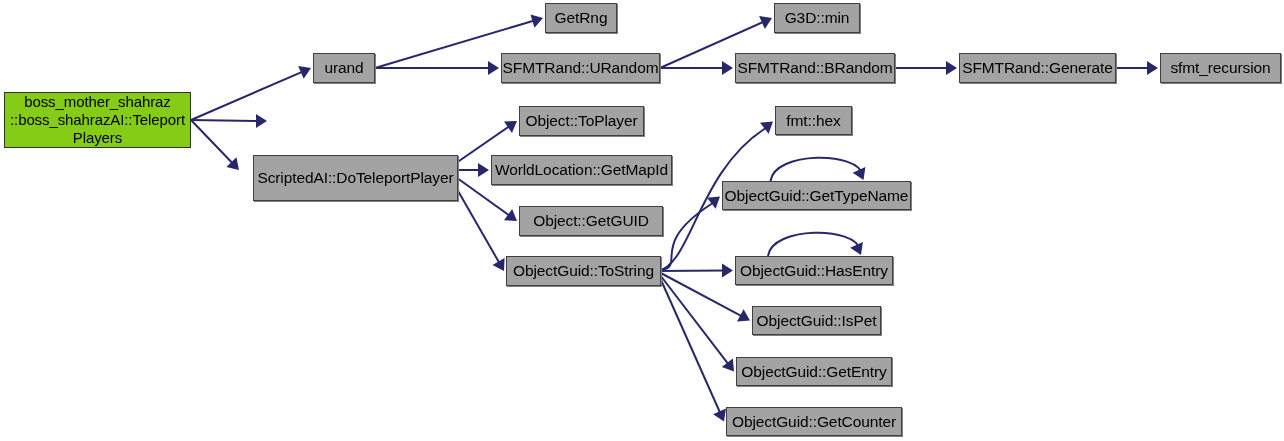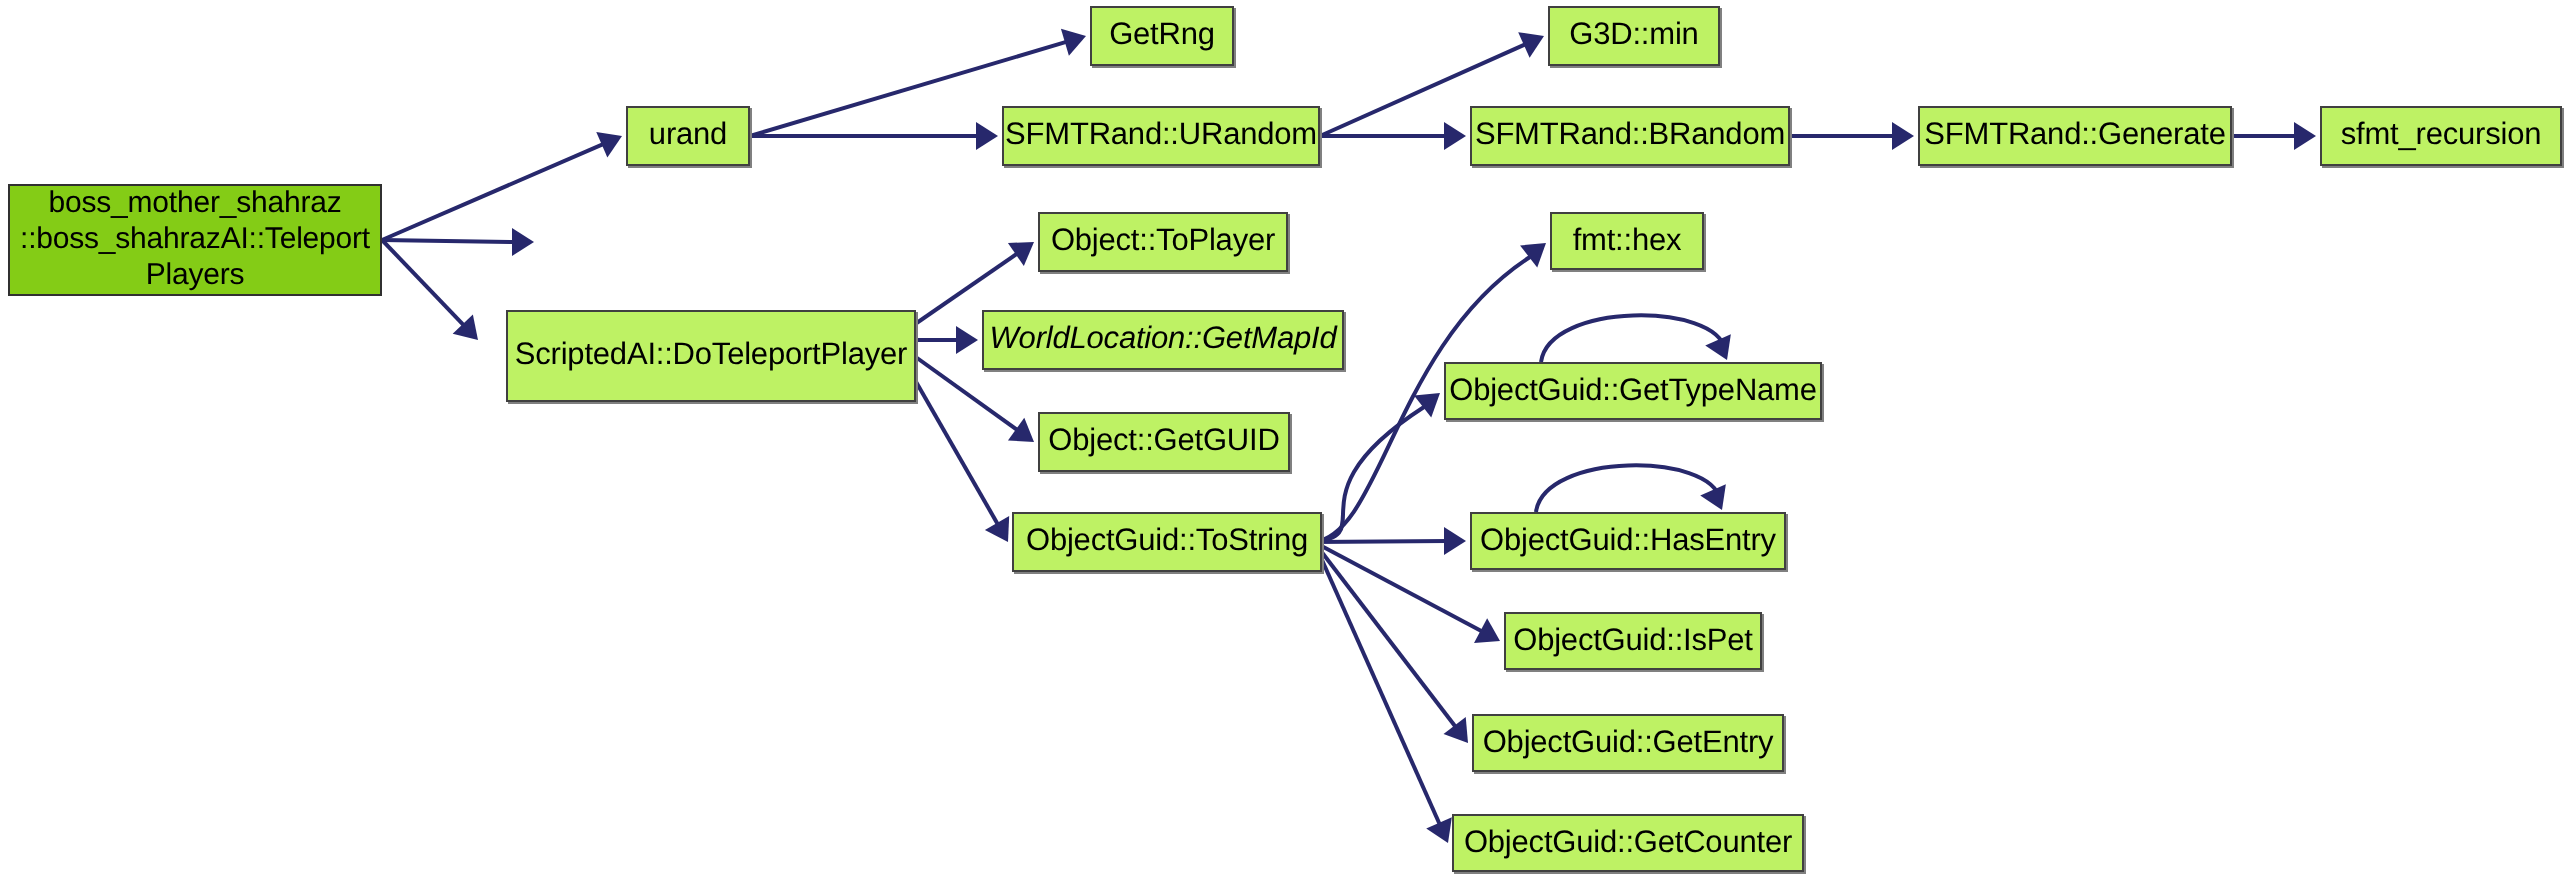--- a/index.html
+++ b/index.html
@@ -28,21 +28,21 @@
     stroke-width: 2;
   }
   .edge-head {
     fill: #27286c;
     stroke: none;
   }
   .node {
     position: absolute;
     box-sizing: border-box;
     border: 1px solid #404040;
-    background: #bef264;
+    background: #a3a3a3;
     display: flex;
     align-items: center;
     justify-content: center;
     text-align: center;
     color: #000000;
     font-size: 15.5px;
     line-height: 1.12;
     letter-spacing: -0.1px;
     white-space: pre;
     box-shadow: 1px 1px 0 0 #808080;
@@ -112,22 +112,22 @@
 Players</span></div>
     <div class="node" style="left: 313px; top: 53px; width: 62px; height: 30px;"><span class="node-label">urand</span></div>
     <div class="node" style="left: 545px; top: 3px; width: 72px; height: 30px;"><span class="node-label">GetRng</span></div>
     <div class="node" style="left: 501px; top: 53px; width: 159px; height: 30px;"><span class="node-label">SFMTRand::URandom</span></div>
     <div class="node" style="left: 774px; top: 3px; width: 86px; height: 30px; text-align: right;"><span class="node-label">G3D::min</span></div>
     <div class="node" style="left: 735px; top: 53px; width: 160px; height: 30px;"><span class="node-label">SFMTRand::BRandom</span></div>
     <div class="node" style="left: 959px; top: 53px; width: 157px; height: 30px;"><span class="node-label">SFMTRand::Generate</span></div>
     <div class="node" style="left: 1160px; top: 53px; width: 121px; height: 30px;"><span class="node-label">sfmt_recursion</span></div>
     <div class="node" style="left: 241px; top: 155px; width: 205px; height: 46px; margin-left: 12px;"><span class="node-label">ScriptedAI::DoTeleportPlayer</span></div>
     <div class="node" style="left: 519px; top: 106px; width: 125px; height: 30px;"><span class="node-label">Object::ToPlayer</span></div>
-    <div class="node" style="left: 491px; top: 155px; width: 181px; height: 30px; font-style: italic;"><span class="node-label">WorldLocation::GetMapId</span></div>
-    <div class="node" style="left: 519px; top: 206px; width: 126px; height: 30px;"><span class="node-label">Object::GetGUID</span></div>
+    <div class="node" style="left: 491px; top: 155px; width: 181px; height: 30px;"><span class="node-label">WorldLocation::GetMapId</span></div>
+    <div class="node" style="left: 519px; top: 206px; width: 144px; height: 30px;"><span class="node-label">Object::GetGUID</span></div>
     <div class="node" style="left: 506px; top: 256px; width: 155px; height: 30px;"><span class="node-label">ObjectGuid::ToString</span></div>
     <div class="node" style="left: 775px; top: 106px; width: 77px; height: 29px;"><span class="node-label">fmt::hex</span></div>
     <div class="node" style="left: 722px; top: 181px; width: 189px; height: 29px;"><span class="node-label">ObjectGuid::GetTypeName</span></div>
     <div class="node" style="left: 735px; top: 256px; width: 158px; height: 29px;"><span class="node-label">ObjectGuid::HasEntry</span></div>
     <div class="node" style="left: 752px; top: 306px; width: 129px; height: 29px;"><span class="node-label">ObjectGuid::IsPet</span></div>
     <div class="node" style="left: 736px; top: 357px; width: 156px; height: 29px;"><span class="node-label">ObjectGuid::GetEntry</span></div>
     <div class="node" style="left: 726px; top: 407px; width: 176px; height: 29px; align-items: center;"><span class="node-label">ObjectGuid::GetCounter</span></div>
   </div>
 
 </body></html>

